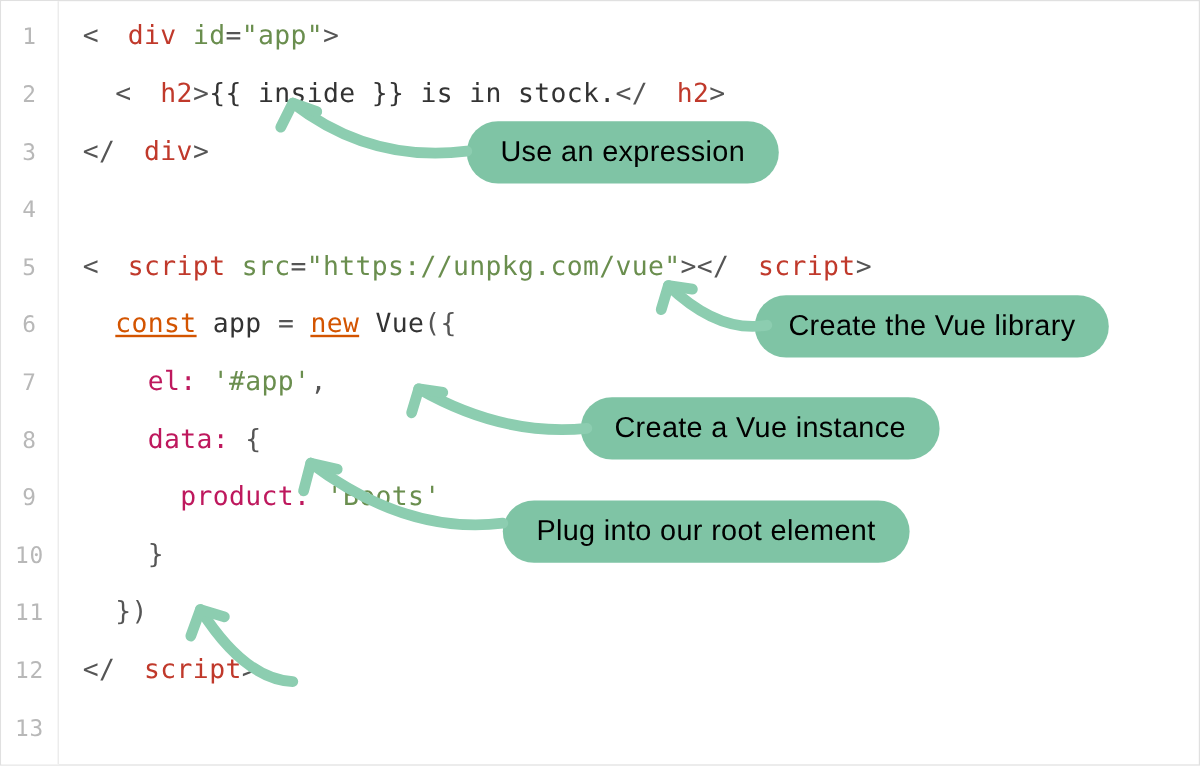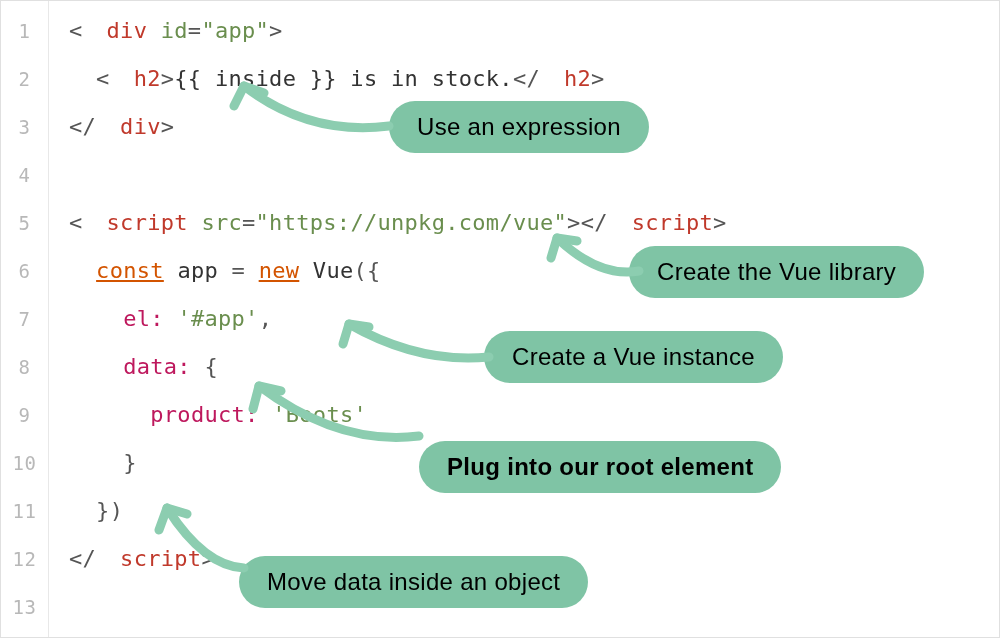--- a/index.html
+++ b/index.html
@@ -117,22 +117,21 @@
 
     <div class="code-line"><span>    </span><span class="punct">}</span></div>
 
     <div class="code-line"><span>  </span><span class="punct">})</span></div>
 
     <div class="code-line"><span class="tag-bracket">&lt;/</span><span class="tag-name">script</span><span class="tag-bracket">&gt;</span></div>
 
     <div class="callout" style="left:340px; top:100px;">Use an expression</div>
     <div class="callout" style="left:580px; top:245px;">Create the Vue library</div>
     <div class="callout" style="left:435px; top:330px;">Create a Vue instance</div>
-    <div class="callout" style="left:370px; top:440px;font-weight:bold;">Plug into our root element</div>
-    <div class="callout" style="left:190px; top:555px;">Move data inside an object</div>
+    <div class="callout" style="left:370px; top:416px;">Plug into our root element</div>
 
     <svg class="arrow" style="left:170px; top:70px;" width="180" height="70" viewBox="0 0 180 70">
       <path d="M170,55 Q90,65 25,15" stroke="#8ccdb0" stroke-width="9" fill="none" stroke-linecap="round"></path>
       <path d="M25,15 L15,35 M25,15 L45,22" stroke="#8ccdb0" stroke-width="9" fill="none" stroke-linecap="round"></path>
     </svg>
 
     <svg class="arrow" style="left:490px; top:222px;" width="110" height="60" viewBox="0 0 110 60">
       <path d="M100,48 Q60,55 18,15" stroke="#8ccdb0" stroke-width="9" fill="none" stroke-linecap="round"></path>
       <path d="M18,15 L12,35 M18,15 L38,18" stroke="#8ccdb0" stroke-width="9" fill="none" stroke-linecap="round"></path>
     </svg>

